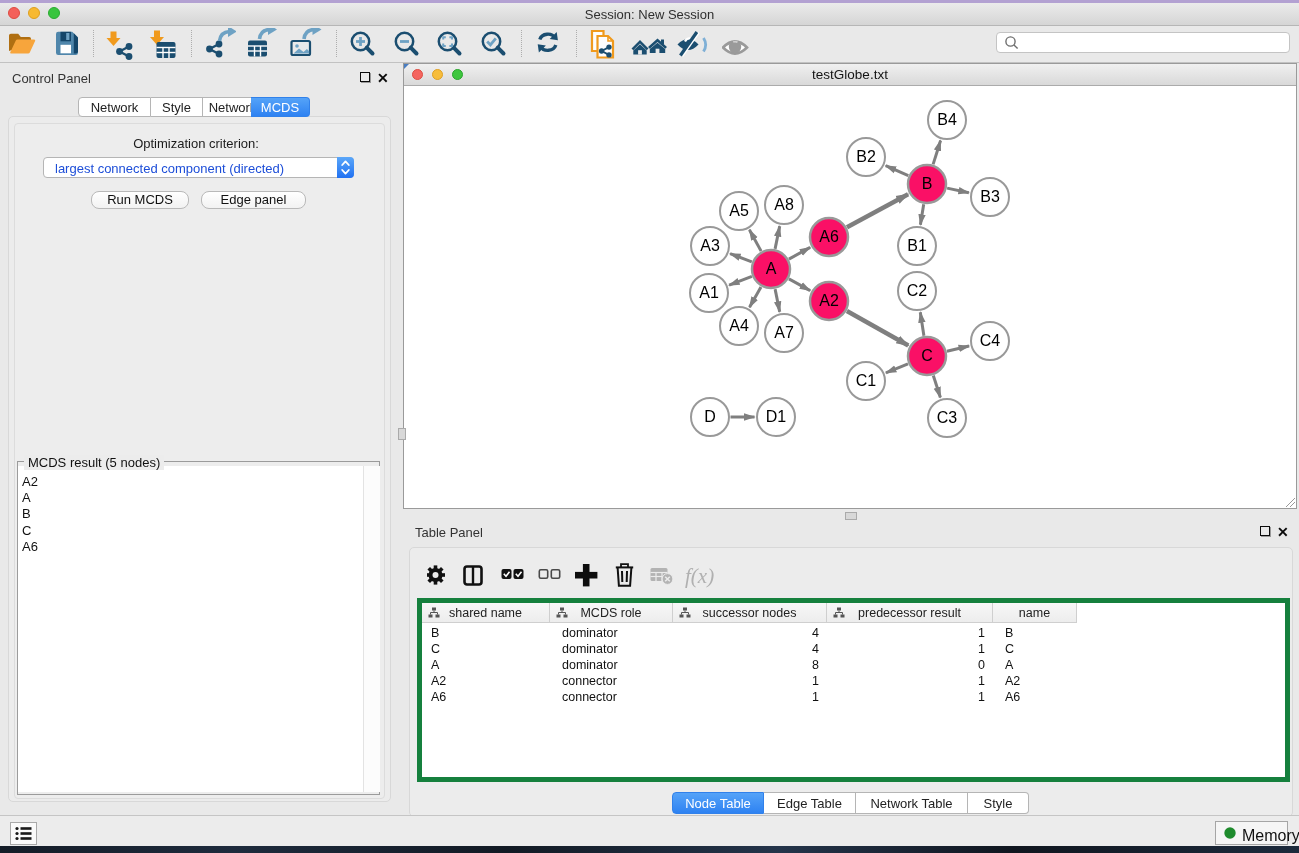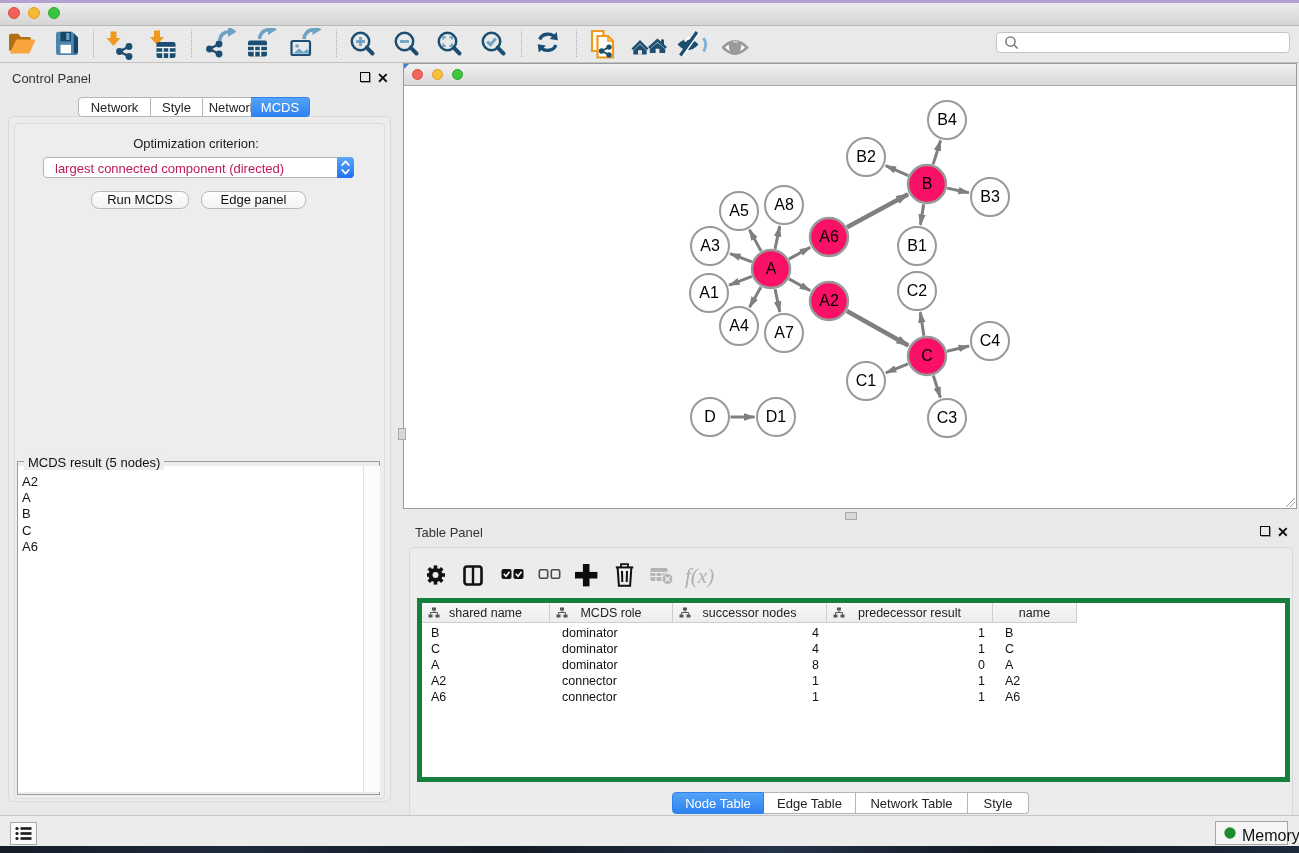--- a/index.html
+++ b/index.html
@@ -21,21 +21,21 @@
 #cp-close{left:377px;top:70px;font-weight:bold;font-size:14px;color:#0a0a0a}
 #tabs{left:78px;top:97px;height:20px}
 .tab{position:absolute;top:0;height:20px;line-height:20px;text-align:center;background:#fff;border:1px solid #b5b5b5;border-left:none;box-sizing:border-box;color:#222}
 .tab.first{border-left:1px solid #b5b5b5;border-radius:4px 0 0 4px}
 .tab.last{border-radius:0 4px 4px 0}
 .tab.sel{background:linear-gradient(#55a3f8,#2e82f2);border-color:#3181ea;color:#fff}
 #cp-panel{left:8px;top:116px;width:383px;height:686px;background:#ececec;border:1px solid #d8d8d8;border-radius:5px;box-sizing:border-box}
 #cp-inner{left:14px;top:123px;width:371px;height:676px;background:#ededed;border:1px solid #dcdcdc;border-radius:4px;box-sizing:border-box}
 #optlabel{left:0;top:136px;width:392px;text-align:center;color:#1b1b1b}
 #dropdown{left:43px;top:157px;width:311px;height:21px;background:#fff;border:1px solid #b5b5b5;border-radius:4px;box-sizing:border-box}
-#dropdown .txt{position:absolute;left:11px;top:2.5px;color:#be185d}
+#dropdown .txt{position:absolute;left:11px;top:2.5px;color:#1d4ed8}
 #dropdown .step{position:absolute;right:-1px;top:-1px;width:17px;height:21px;background:linear-gradient(#5ba7f9,#2071f2);border-radius:0 4px 4px 0}
 .btn{position:absolute;height:18px;background:linear-gradient(#ffffff,#f2f2f2);border:1px solid #b9b9b9;border-radius:8px;box-sizing:border-box;text-align:center;line-height:16.5px;color:#111}
 #btn-run{left:91px;top:191px;width:98px}
 #btn-close{left:201px;top:191px;width:105px}
 
 #grp{left:17px;top:461px;width:363px;height:334px;border:1px solid #9b9b9b;box-sizing:border-box}
 #grp-label{left:24px;top:455px;background:#ececec;padding:0 4px;color:#111}
 #grp-list{left:18px;top:466px;width:361px;height:326px;background:#fff}
 #grp-scroll{left:363px;top:466px;width:16px;height:326px;background:#fcfcfc;border-left:1px solid #e3e3e3}
 #grp-items{left:22px;top:474px;line-height:16.2px;color:#111}
@@ -62,20 +62,21 @@
 #listbtn{left:10px;top:822px;width:27px;height:23px;background:#fafafa;border:1px solid #a9a9a9;box-sizing:border-box}
 #membtn{left:1215px;top:821px;width:73px;height:24px;background:#f5f5f5;border:1px solid #a5a5a5;box-sizing:border-box;font-size:16px;color:#111}
 #desk{left:0;top:846px;width:1299px;height:7px;background:linear-gradient(90deg,#141c27,#1e2b3d 18%,#121a24 39%,#24344a 60%,#10161f 78%,#1c2a3c)}
 </style></head>
 <body>
 <div id="topstrip" class="abs"></div>
 <div id="titlebar" class="abs">
   <div class="tl" style="left:8px;background:#f4605a;border:1px solid #de4b41"></div>
   <div class="tl" style="left:28px;background:#f7b932;border:1px solid #df9f1e"></div>
   <div class="tl" style="left:48px;background:#39c53f;border:1px solid #2aab31"></div>
+  <div class="t">Session: New Session</div>
 </div>
 <div id="toolbar" class="abs">
 <svg class="ticon" style="left:6px;top:2px" width="31" height="34" viewBox="0 0 31 34">
       <path d="M3,23 V7.5 q0,-1.8 1.8,-1.8 h7.4 l2.6,3.2 h8.4 q1.8,0 1.8,1.8 V15 z" fill="#b06f12"></path>
       <path d="M4.2,24.5 L9.8,12.6 q0.5,-1.1 1.7,-1.1 h16.6 q1.7,0 1,1.6 L23.8,24.4 q-0.5,1.1 -1.7,1.1 H5.2 q-1.4,0 -1,-1 z" fill="#f7a53c"></path>
     </svg>
     <svg class="ticon" style="left:52px;top:2px" width="30" height="34" viewBox="0 0 30 34">
       <path d="M4,6 q0,-2.2 2.2,-2.2 h14 l5.8,5.8 v15.2 q0,2.2 -2.2,2.2 H6.2 q-2.2,0 -2.2,-2.2 z" fill="#4f86ab"></path>
       <path d="M8.5,3.8 h10.5 v9.5 h-10.5 z" fill="#14466a"></path>
       <rect x="14.2" y="5" width="3.2" height="7" fill="#6ea2c4"></rect>
@@ -240,20 +241,21 @@
 <div id="grp-items" class="abs">A2<br>A<br>B<br>C<br>A6</div>
 
 <div id="netwin" class="abs">
   <svg width="5" height="5" style="position:absolute;left:0;top:0;z-index:5" viewBox="0 0 5 5">
       <path d="M0,0 h5 L0,5 z" fill="#4a7ec2"></path>
     </svg>
   <div id="nettitle">
     <div class="tl2" style="left:8px;background:#f46560;border:1px solid #dd4d42"></div>
     <div class="tl2" style="left:28px;background:#f7bd3c;border:1px solid #dfa024"></div>
     <div class="tl2" style="left:48px;background:#3ec63e;border:1px solid #2aa52d"></div>
+    <div class="t">testGlobe.txt</div>
   </div>
   <svg width="10" height="10" style="position:absolute;right:1px;bottom:1px" viewBox="0 0 10 10">
       <g stroke="#9a9a9a" stroke-width="1">
         <line x1="1" y1="10" x2="10" y2="1"></line>
         <line x1="5" y1="10" x2="10" y2="5"></line>
       </g>
     </svg>
 </div>
 <svg width="893" height="423" viewBox="0 0 893 423" style="position:absolute;left:404px;top:85px" font-family="Liberation Sans, sans-serif" font-size="16px">
     <defs>

